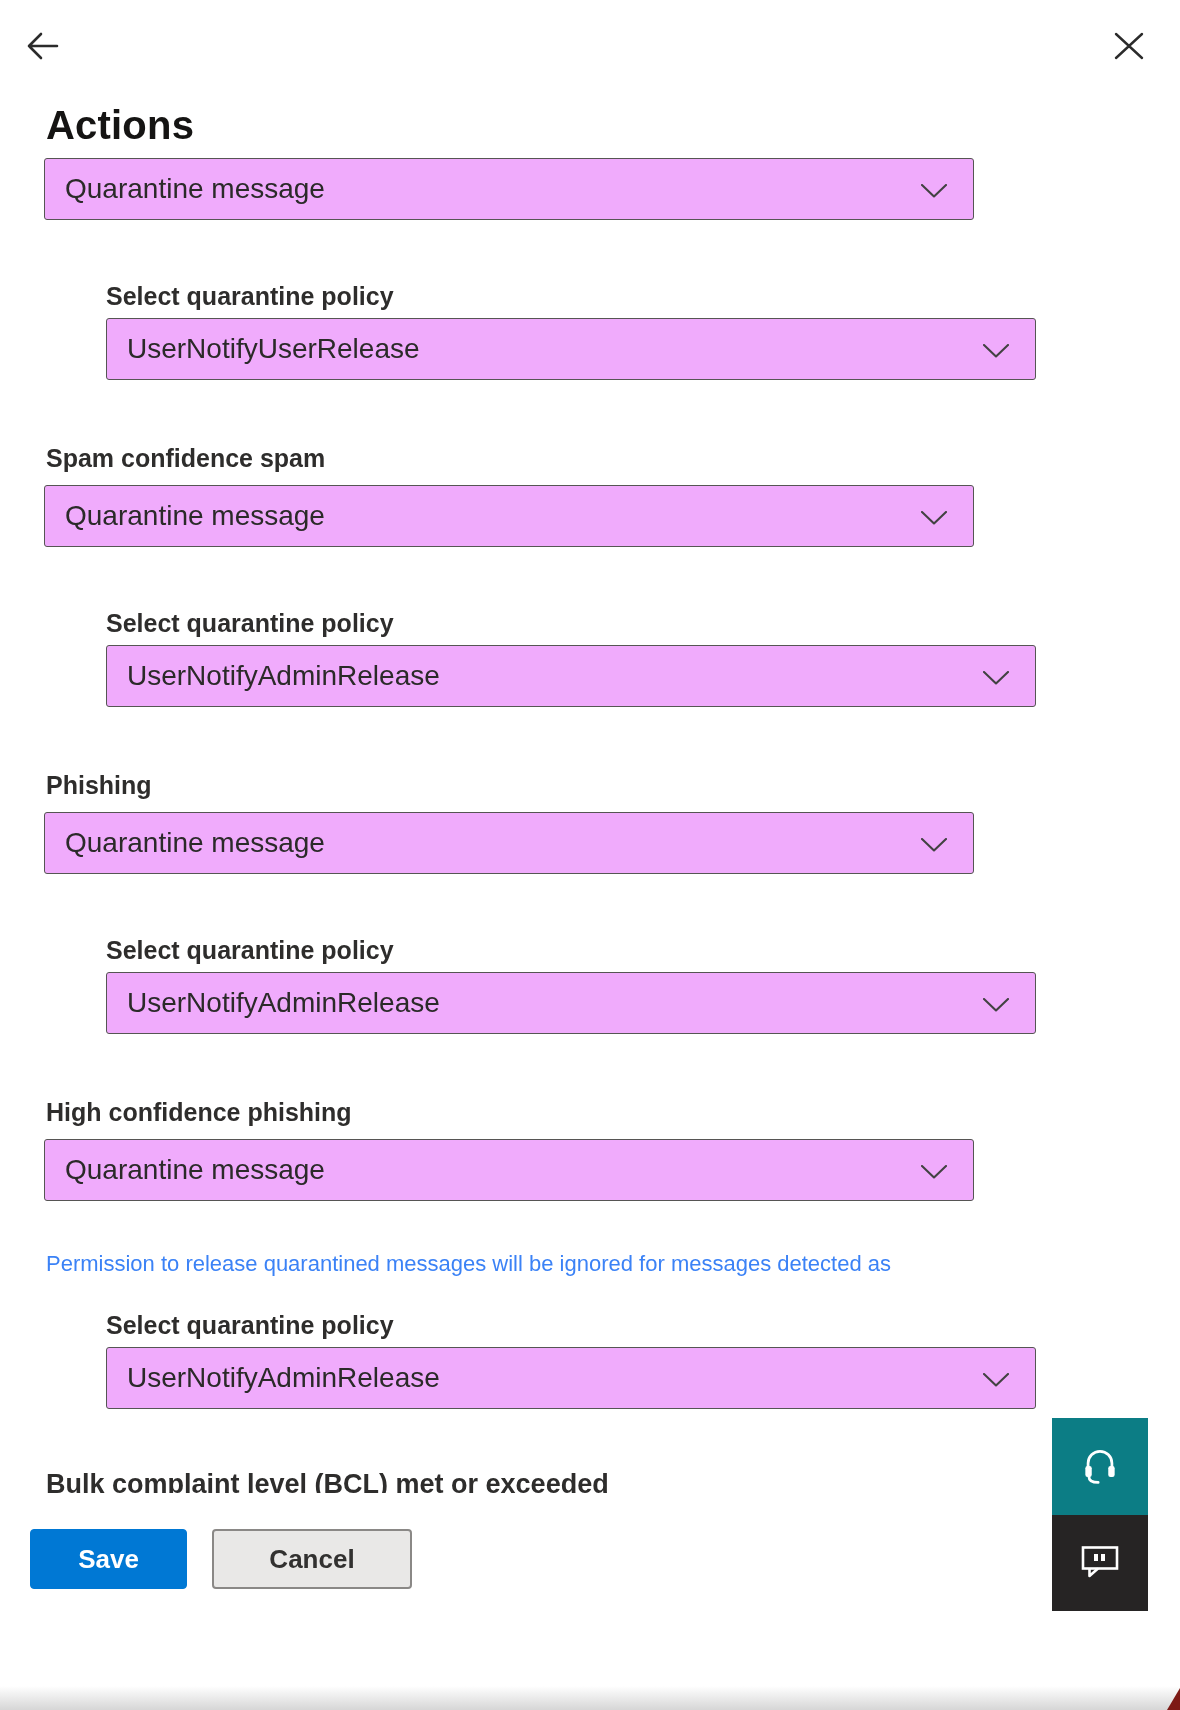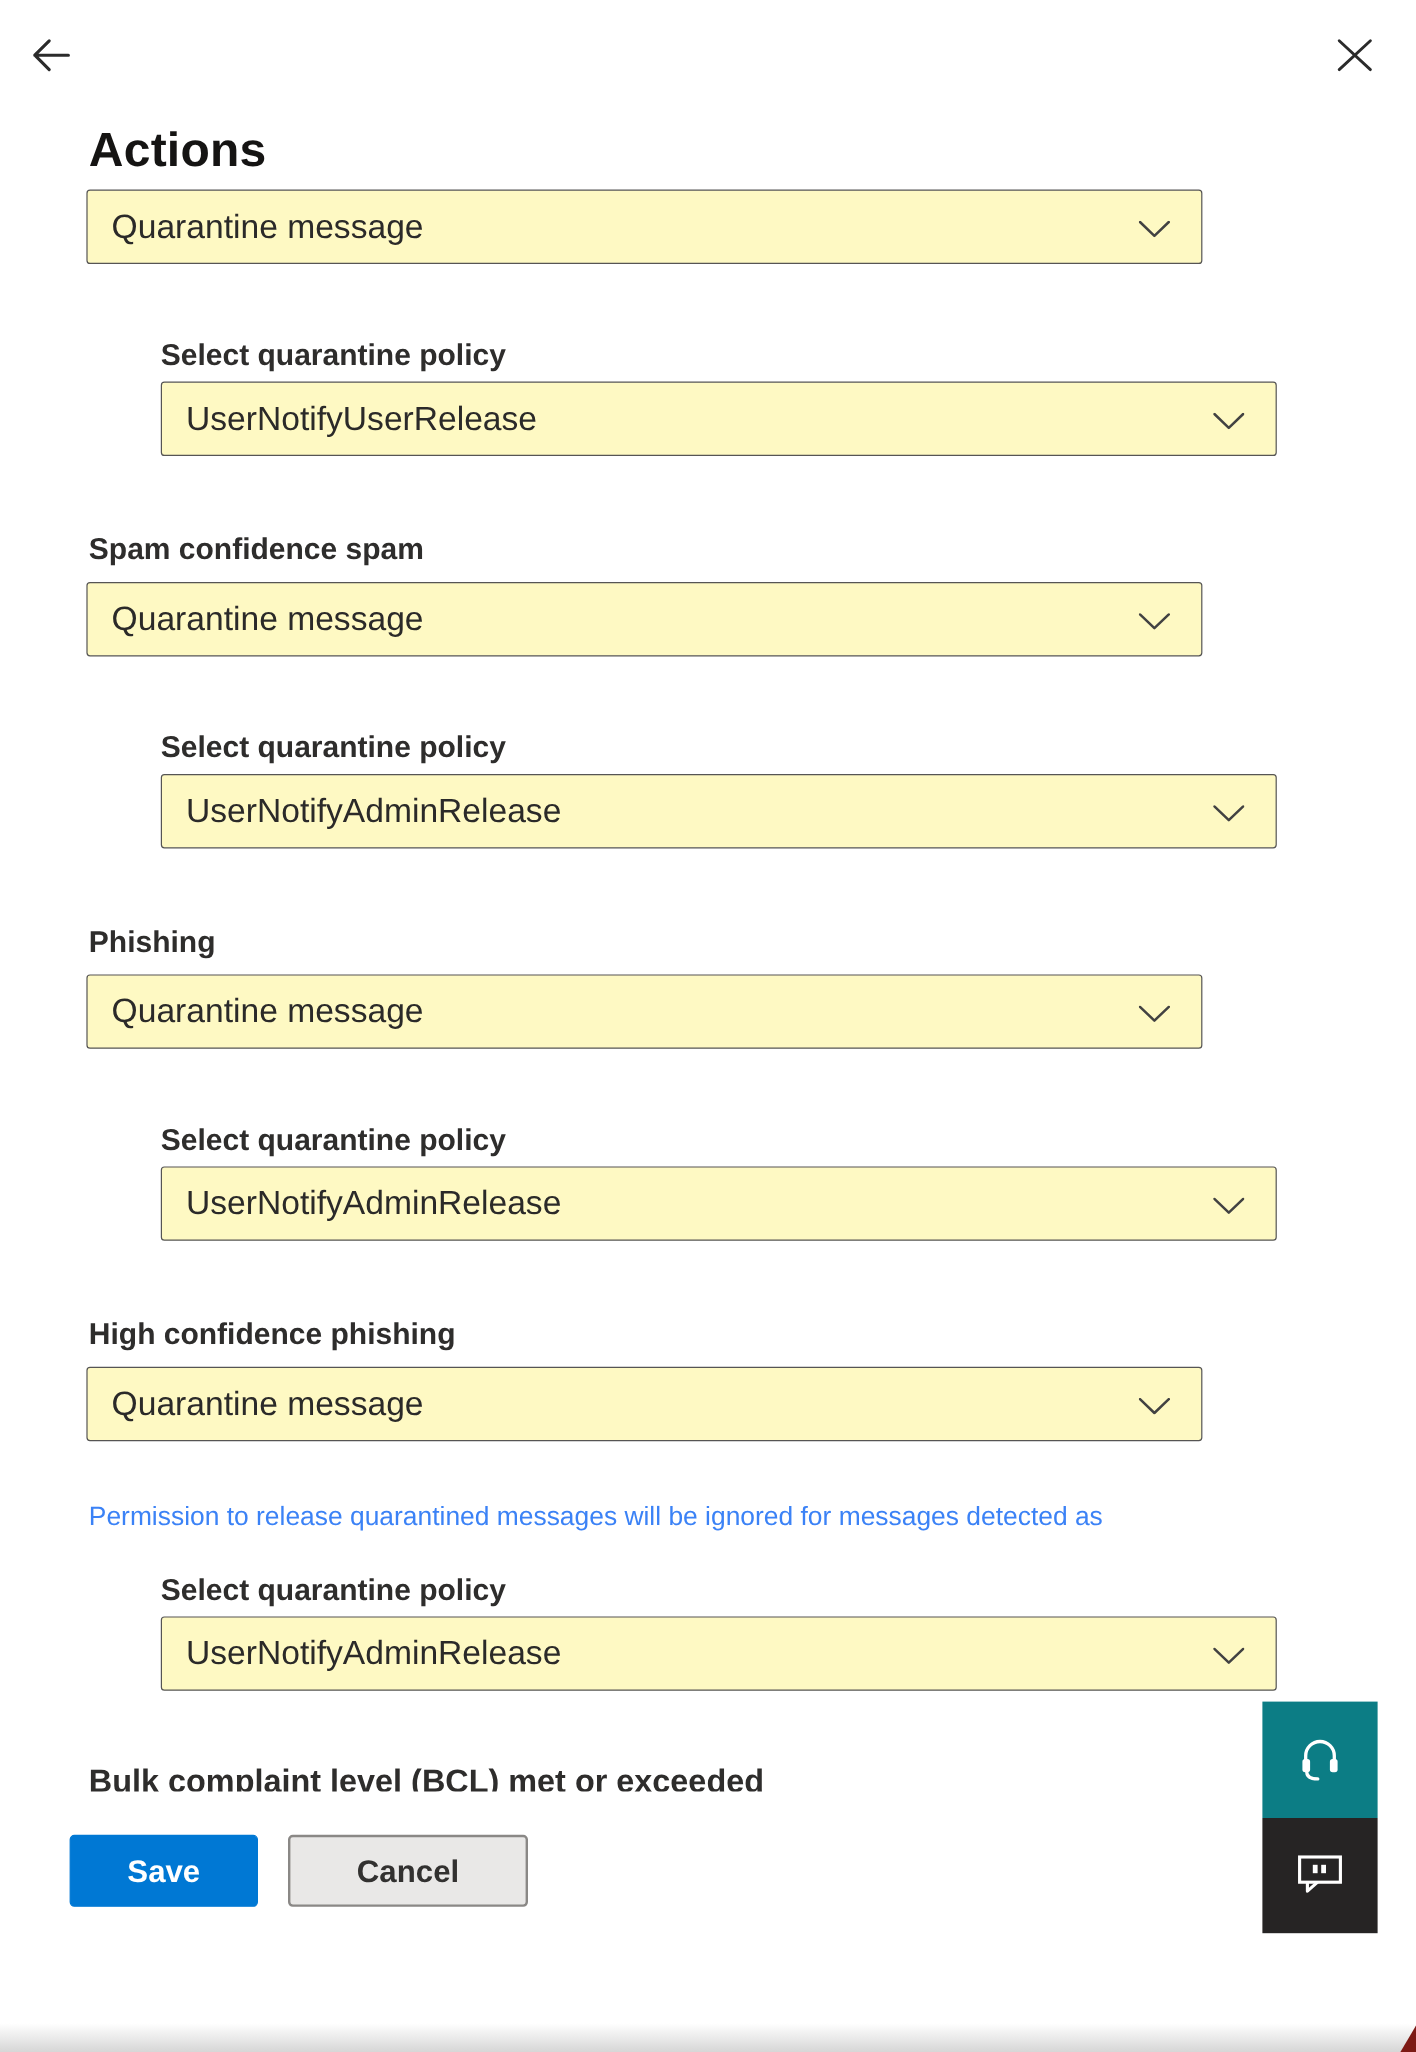--- a/index.html
+++ b/index.html
@@ -16,39 +16,39 @@
   
   .icon-btn {
     position:absolute;
     background:transparent; border:none; padding:0; margin:0;
     cursor:pointer; line-height:0;
   }
   .back-btn { left:26px; top:30px; }
   .close-btn { left:1114px; top:32px; }
 
   
-  .content { position:absolute; left:72px; top:104px; width:992px; }
+  .content { position:absolute; left:44px; top:104px; width:992px; }
 
   h1.page-title {
     margin:0 0 0 2px;
     font-size:40px; line-height:42px; font-weight:700;
     color:#151413; letter-spacing:0.2px;
   }
 
   .section-label {
     font-size:25px; line-height:30px; font-weight:600;
     color:#2e2d2c; margin-left:2px;
   }
   .lbl-spam   { margin-top:34px; }
   .lbl-gap    { margin-top:63px; }
 
   .dropdown {
     height:62px; width:930px;
     border:1.5px solid #565554; border-radius:3px;
-    background:#fef9c3;
+    background:#f0abfc;
     display:flex; align-items:center; justify-content:space-between;
     padding:0 26px 0 20px;
     font-size:28px; color:#2b2a29;
     cursor:pointer;
     margin-top:12px;
     gap:24px;
   }
   .dropdown .ddtext { white-space:nowrap; overflow:hidden; }
   .chevron { flex:0 0 auto; margin-left:12px; }
 

